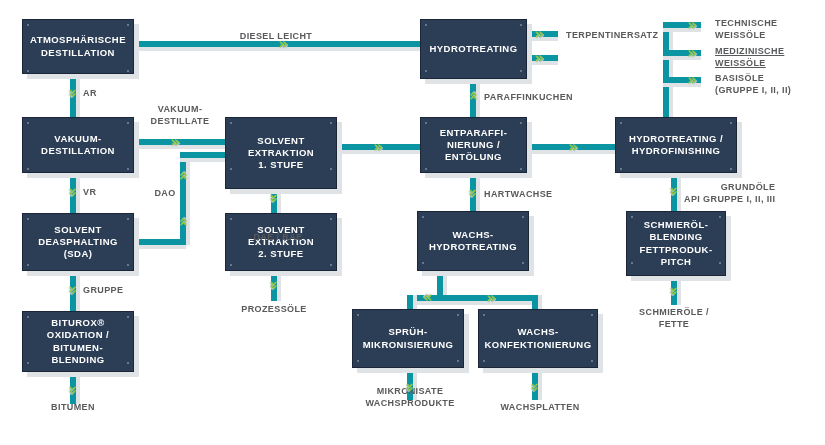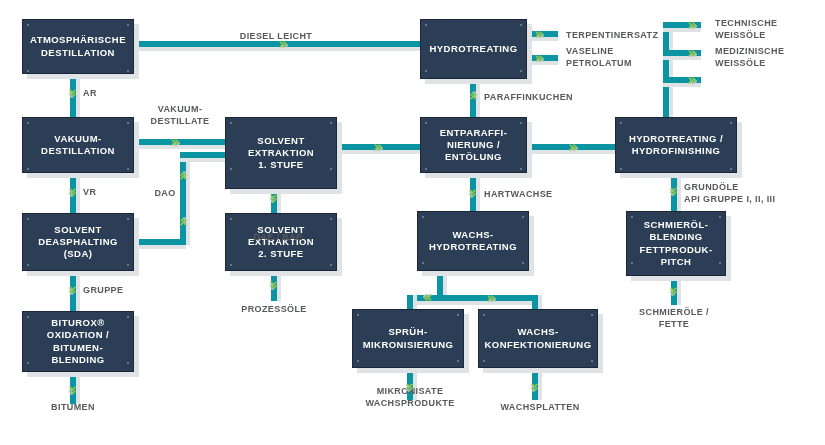--- a/index.html
+++ b/index.html
@@ -240,26 +240,26 @@
   <div class="cap c" style="left:274px;top:304px;">PROZESSÖLE</div>
 
   <div class="cap l" style="left:484px;top:92px;text-align:center;">PARAFFINKUCHEN</div>
   <div class="cap l" style="left:484px;top:189px;">HARTWACHSE</div>
 
   <div class="cap c" style="left:410px;top:386px;">MIKRONISATE
 WACHSPRODUKTE</div>
   <div class="cap c" style="left:540px;top:402px;">WACHSPLATTEN</div>
 
   <div class="cap l" style="left:566px;top:30px;">TERPENTINERSATZ</div>
-  <div class="cap l" style="left:566px;top:46px;">VASELINE
-PETROLATUM</div>
 
   <div class="cap l" style="left:715px;top:18px;">TECHNISCHE
 WEISSÖLE</div>
-  <div class="cap l" style="left:715px;top:46px;">MEDIZINISCHE
+  <div class="cap l" style="left:715px;top:46px;text-decoration:underline;">MEDIZINISCHE
 WEISSÖLE</div>
-
-  <div class="cap l" style="left:684px;top:182px;">GRUNDÖLE
+  <div class="cap l" style="left:715px;top:73px;">BASISÖLE
+(GRUPPE I, II, II)</div>
+
+  <div class="cap l" style="left:684px;top:182px;text-align:right;">GRUNDÖLE
 API GRUPPE I, II, III</div>
   <div class="cap c" style="left:674px;top:307px;">SCHMIERÖLE /
 FETTE</div>
 
 </div>
 
 </body></html>

